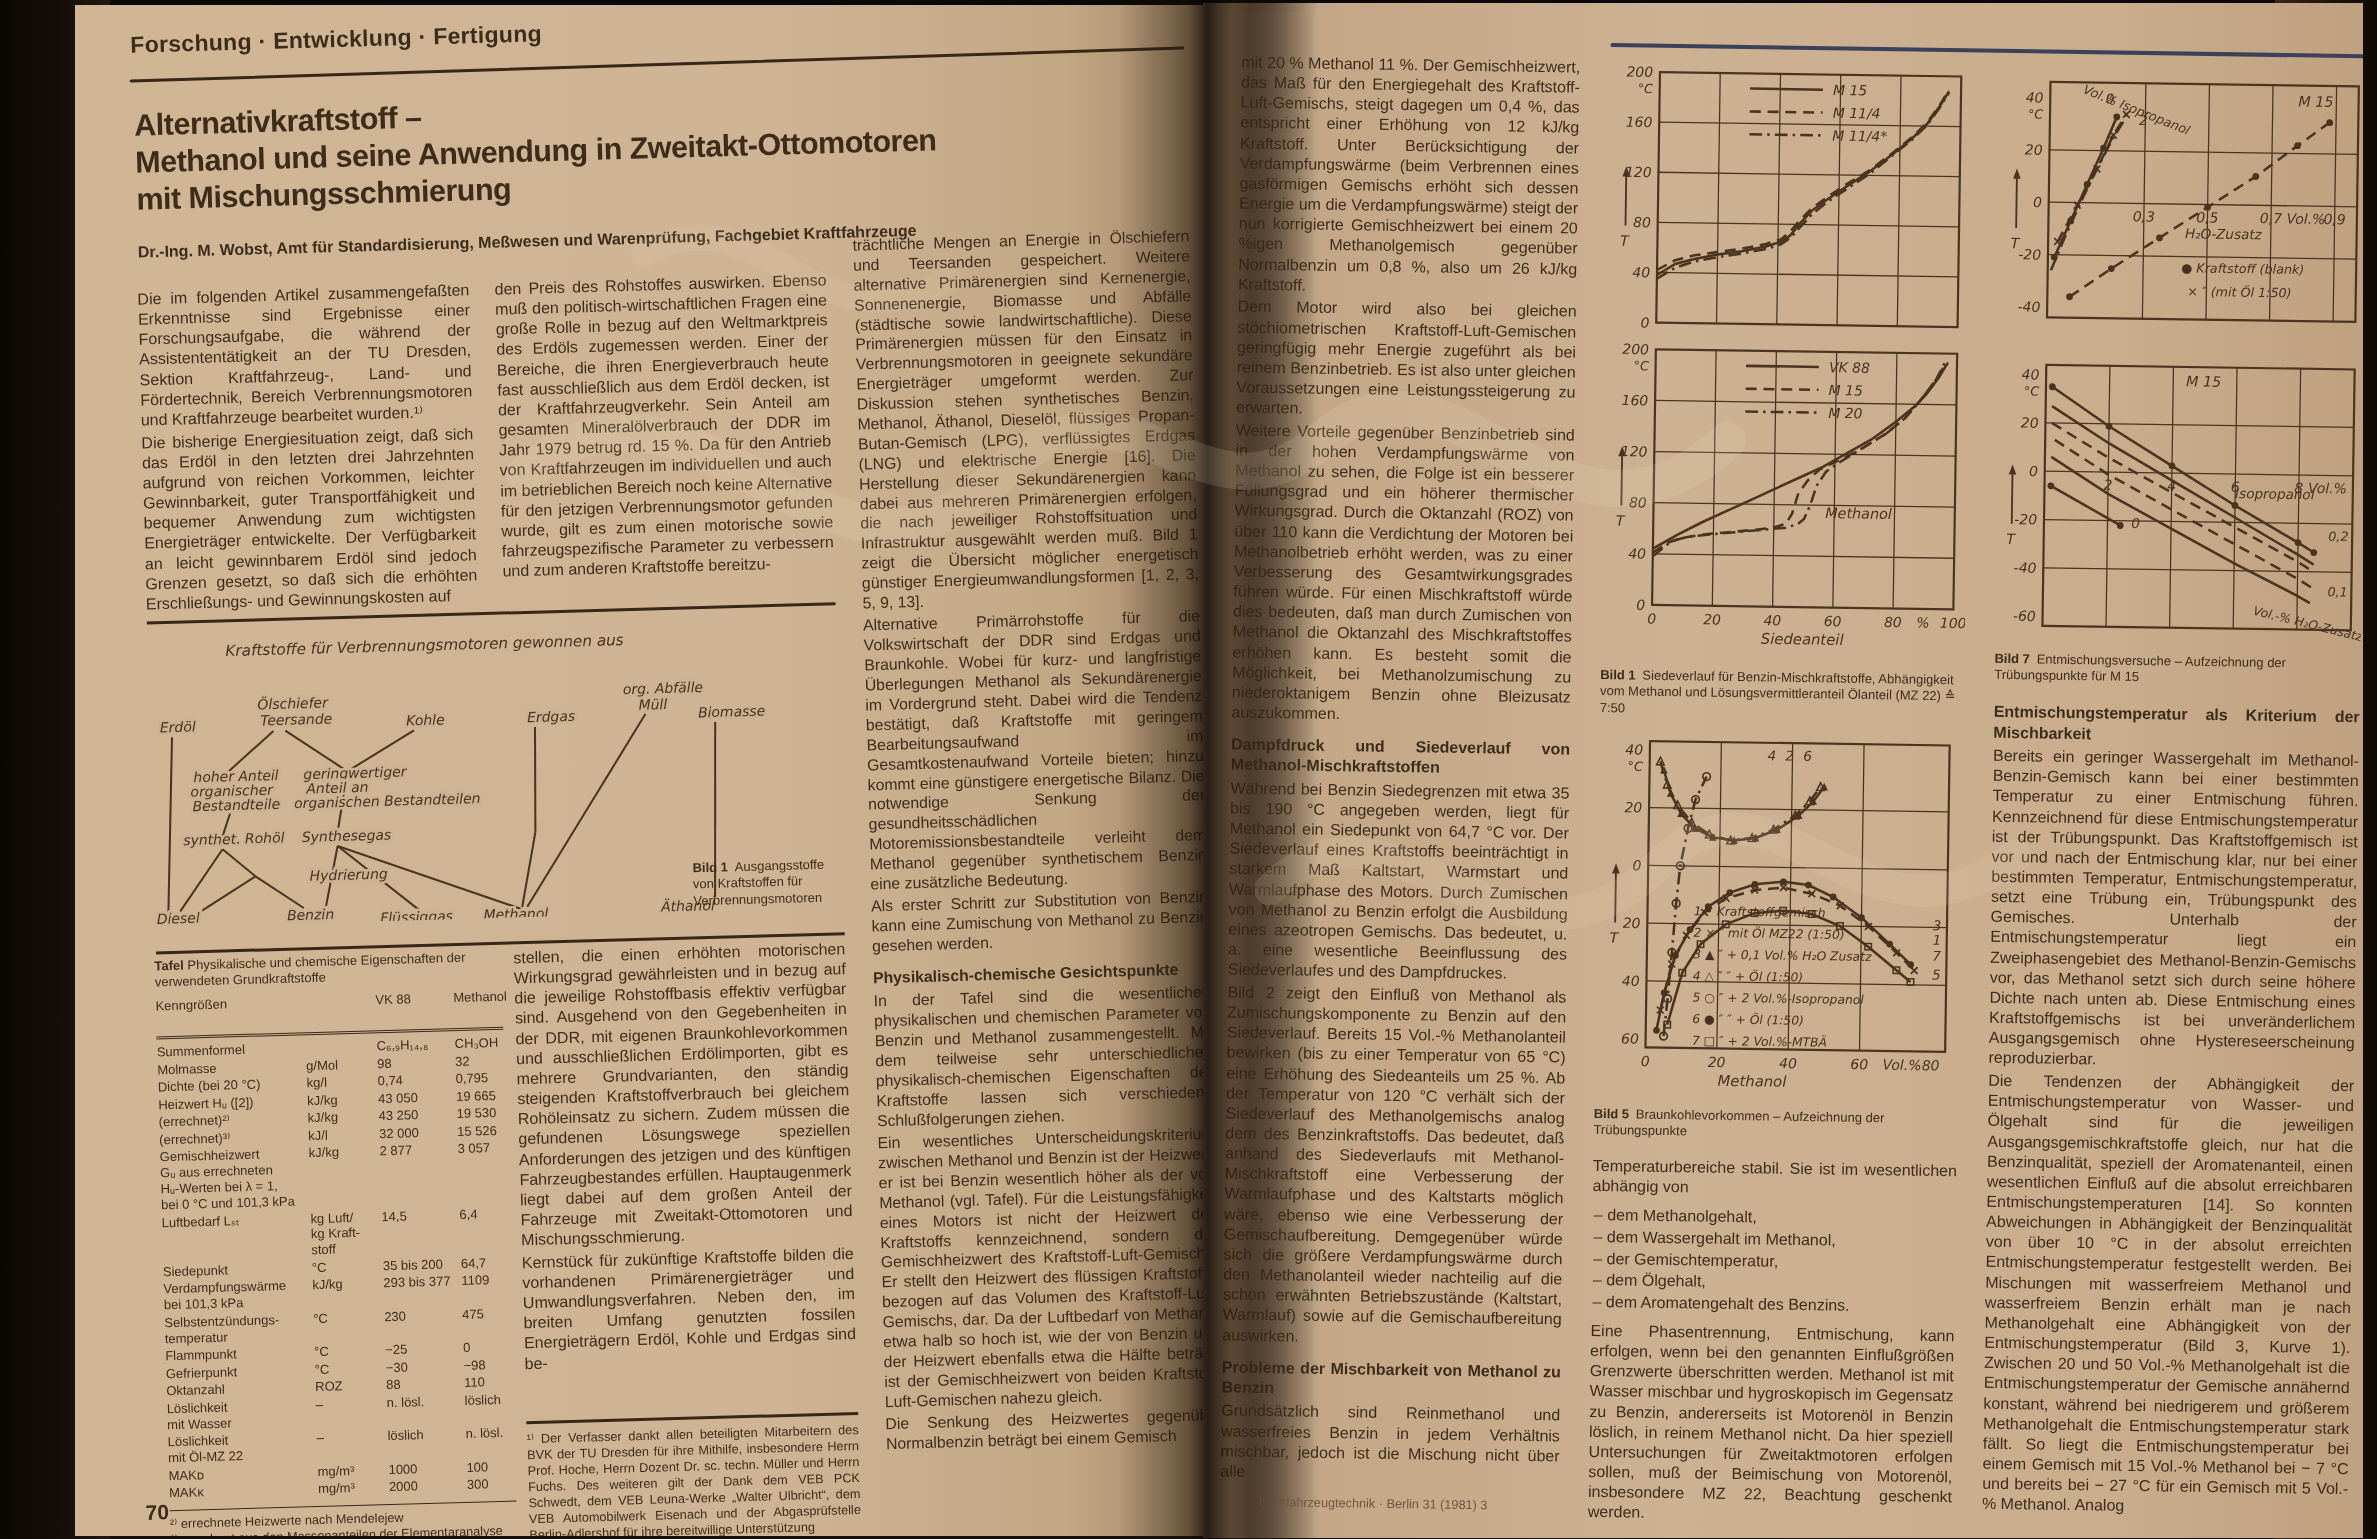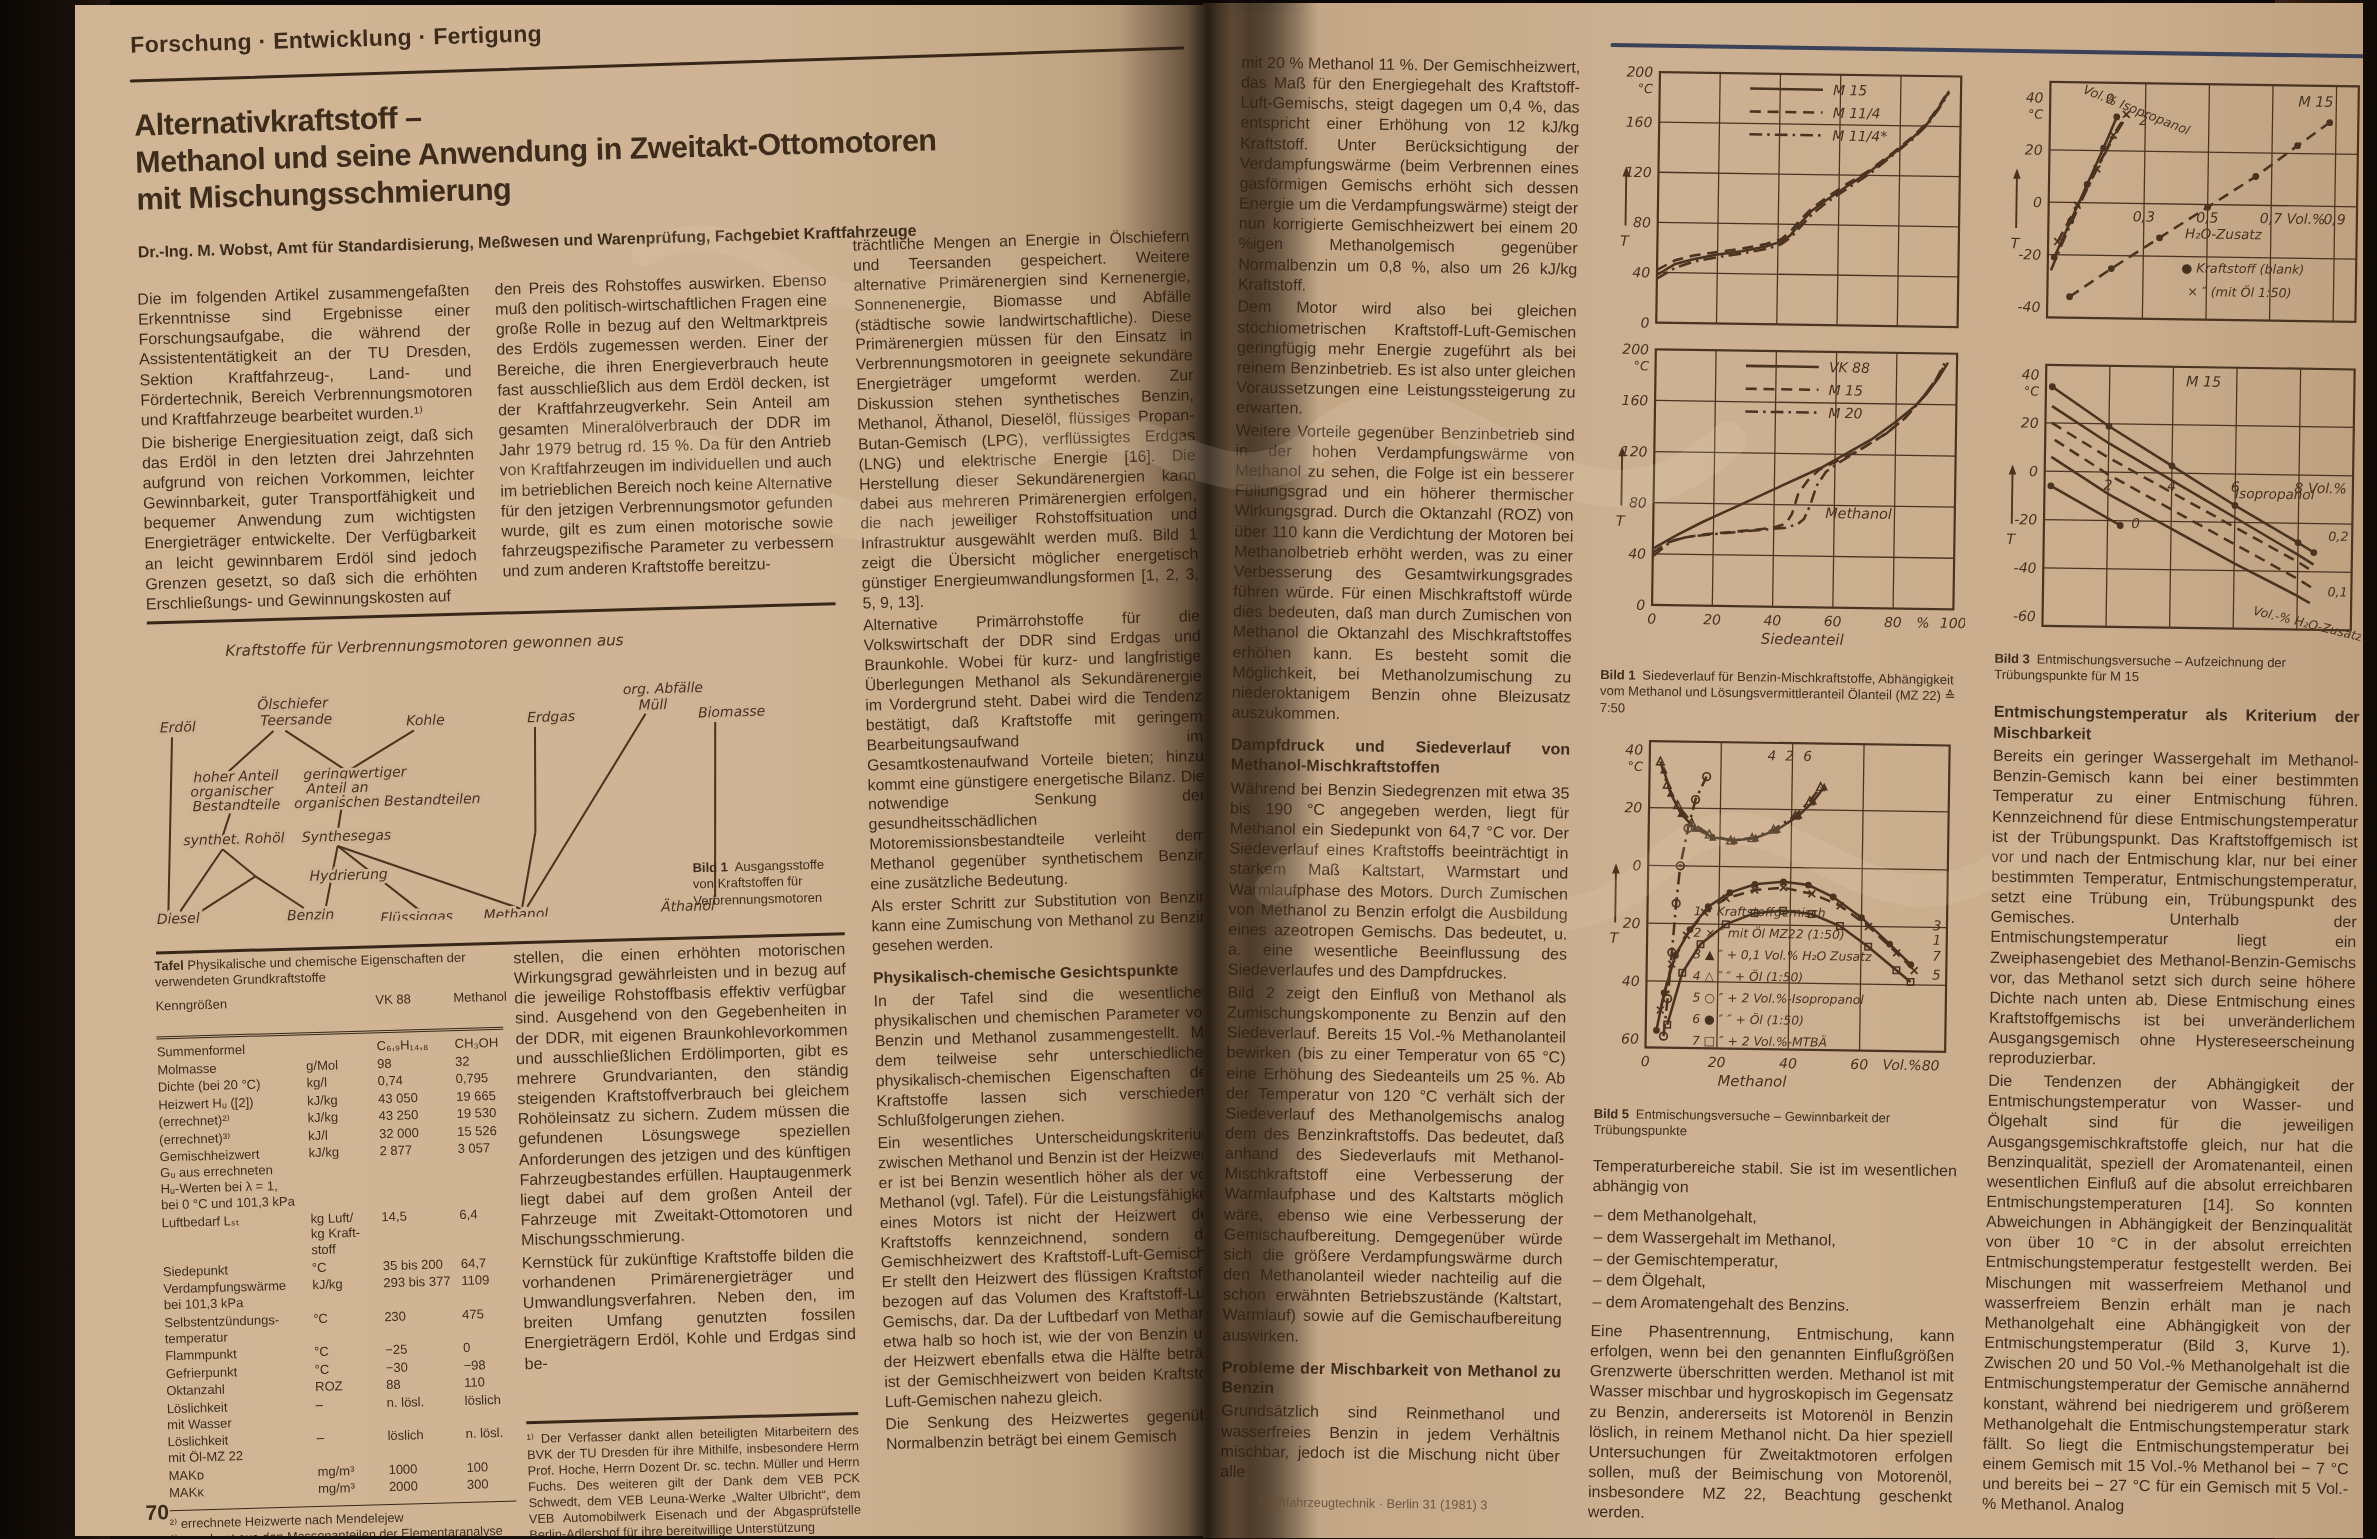--- a/index.html
+++ b/index.html
@@ -485,21 +485,21 @@
               <text x="114.78571428571428" y="369.90566037735846" font-size="14.5" text-anchor="start" font-style="italic" font-family="&quot;DejaVu Sans&quot;,sans-serif">7 □    ″   + 2 Vol.%-MTBÄ</text>
               <text x="199.07142857142856" y="32.490566037735846" font-size="16" text-anchor="start" font-style="italic" font-family="&quot;DejaVu Sans&quot;,sans-serif">4</text>
               <text x="220.14285714285714" y="32.490566037735846" font-size="16" text-anchor="start" font-style="italic" font-family="&quot;DejaVu Sans&quot;,sans-serif">2</text>
               <text x="241.2142857142857" y="32.490566037735846" font-size="16" text-anchor="start" font-style="italic" font-family="&quot;DejaVu Sans&quot;,sans-serif">6</text>
               <text x="397.1428571428571" y="230.56603773584905" font-size="16" text-anchor="start" font-style="italic" font-family="&quot;DejaVu Sans&quot;,sans-serif">3</text>
               <text x="397.1428571428571" y="247.64150943396226" font-size="16" text-anchor="start" font-style="italic" font-family="&quot;DejaVu Sans&quot;,sans-serif">1</text>
               <text x="397.1428571428571" y="266.42452830188677" font-size="16" text-anchor="start" font-style="italic" font-family="&quot;DejaVu Sans&quot;,sans-serif">7</text>
               <text x="397.1428571428571" y="288.62264150943395" font-size="16" text-anchor="start" font-style="italic" font-family="&quot;DejaVu Sans&quot;,sans-serif">5</text>
             </svg></div>
         <div class="fig-cap" style="margin:6.8px 0 17px 0;">
-          <b>Bild 5</b><span>Entmischungsversuche – Gewinnbarkeit der Trübungspunkte</span>
+          <b>Bild 5</b><span>Braunkohlevorkommen – Aufzeichnung der Trübungspunkte</span>
         </div>
         <div class="col" style="width:364px;">
             <p class="para">Temperaturbereiche stabil. Sie ist im wesentlichen abhängig von</p>
             <div class="bullets">
               <div class="bullet">–  dem Methanolgehalt,</div>
               <div class="bullet">–  dem Wassergehalt im Methanol,</div>
               <div class="bullet">–  der Gemischtemperatur,</div>
               <div class="bullet">–  dem Ölgehalt,</div>
               <div class="bullet">–  dem Aromatengehalt des Benzins.</div>
             </div>
@@ -605,21 +605,21 @@
               <circle cx="63.50515463917526" cy="154.59259259259258" r="4" fill="#4a3420"></circle>
               <circle cx="146.0618556701031" cy="200.22222222222223" r="4" fill="#4a3420"></circle>
               <text x="221.11340206185568" y="34.81481481481484" font-size="17" text-anchor="start" font-style="italic" font-family="&quot;DejaVu Sans&quot;,sans-serif">M 15</text>
               <text x="281.1546391752577" y="166" font-size="16" text-anchor="start" font-style="italic" font-family="&quot;DejaVu Sans&quot;,sans-serif">Isopropanol</text>
               <text x="159.1958762886598" y="203.07407407407408" font-size="16" text-anchor="start" font-style="italic" font-family="&quot;DejaVu Sans&quot;,sans-serif">0</text>
               <text x="391.85567010309273" y="214.48148148148147" font-size="15" text-anchor="start" font-style="italic" font-family="&quot;DejaVu Sans&quot;,sans-serif">0,2</text>
               <text x="391.85567010309273" y="280.0740740740741" font-size="15" text-anchor="start" font-style="italic" font-family="&quot;DejaVu Sans&quot;,sans-serif">0,1</text>
               <text x="303.6701030927835" y="302.8888888888889" font-size="14.5" text-anchor="start" font-style="italic" font-family="&quot;DejaVu Sans&quot;,sans-serif" transform="rotate(13 303.6701030927835 302.8888888888889)">Vol.-% H₂O-Zusatz</text>
             </svg></div>
         <div class="fig-cap" style="margin:8.5px 0 18.6px 0;">
-          <b>Bild 3</b><span>Entmischungsversuche – Aufzeichnung der Trübungspunkte für M 15</span>
+          <b>Bild 7</b><span>Entmischungsversuche – Aufzeichnung der Trübungspunkte für M 15</span>
         </div>
         <div class="col" style="width:366px;">
             <div class="subhead">Entmischungstemperatur als Kriterium der Mischbarkeit</div>
             <p class="para">Bereits ein geringer Wassergehalt im Methanol-Benzin-Gemisch kann bei einer bestimmten Temperatur zu einer Entmischung führen. Kennzeichnend für diese Entmischungstemperatur ist der Trübungspunkt. Das Kraftstoffgemisch ist vor und nach der Entmischung klar, nur bei einer bestimmten Temperatur, Entmischungstemperatur, setzt eine Trübung ein, Trübungspunkt des Gemisches. Unterhalb der Entmischungstemperatur liegt ein Zweiphasengebiet des Methanol-Benzin-Gemischs vor, das Methanol setzt sich durch seine höhere Dichte nach unten ab. Diese Entmischung eines Kraftstoffgemischs ist bei unveränderlichem Ausgangsgemisch ohne Hystereseerscheinung reproduzierbar.</p>
             <p class="para">Die Tendenzen der Abhängigkeit der Entmischungstemperatur von Wasser- und Ölgehalt sind für die jeweiligen Ausgangsgemischkraftstoffe gleich, nur hat die Benzinqualität, speziell der Aromatenanteil, einen wesentlichen Einfluß auf die absolut erreichbaren Entmischungstemperaturen [14]. So konnten Abweichungen in Abhängigkeit der Benzinqualität von über 10 °C in der absolut erreichten Entmischungstemperatur festgestellt werden. Bei Mischungen mit wasserfreiem Methanol und wasserfreiem Benzin erhält man je nach Methanolgehalt eine Abhängigkeit von der Entmischungstemperatur (Bild 3, Kurve 1). Zwischen 20 und 50 Vol.-% Methanolgehalt ist die Entmischungstemperatur der Gemische annähernd konstant, während bei niedrigerem und größerem Methanolgehalt die Entmischungstemperatur stark fällt. So liegt die Entmischungstemperatur bei einem Gemisch mit 15 Vol.-% Methanol bei − 7 °C und bereits bei − 27 °C für ein Gemisch mit 5 Vol.-% Methanol. Analog</p>
           </div>
       </div>
 
       <div class="abs journal" style="left:39px;top:1486px;">Kraftfahrzeugtechnik · Berlin 31 (1981) 3</div>
     </div>

